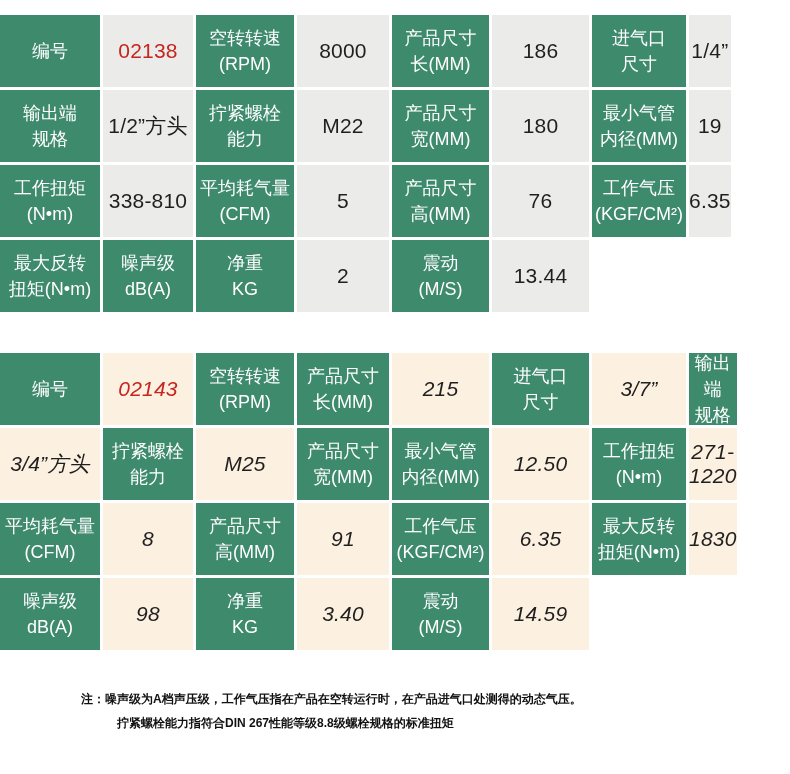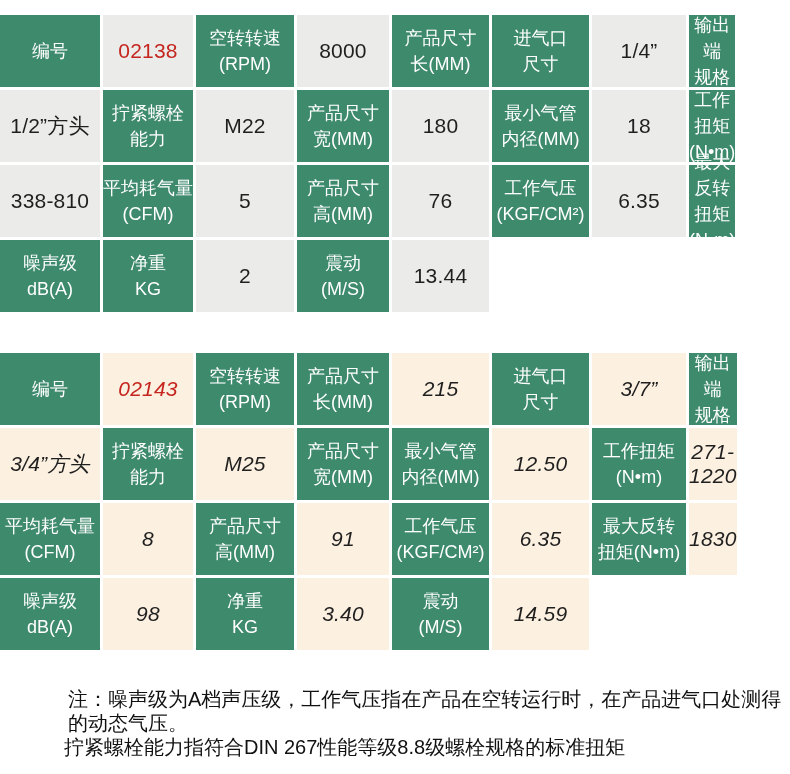--- a/index.html
+++ b/index.html
@@ -40,56 +40,58 @@
     font-size:21px;
     color:var(--ink);
     letter-spacing:0.2px;
   }
   .t1 .value{background:var(--gray);}
   .t2 .value{background:var(--cream);font-style:italic;}
   .red{color:var(--red);}
   .note{
     margin-top:37px;
     color:#111111;
-    font-size:20px;
+    font-size:12px;
     line-height:24px;
-    font-weight:400;
+    font-weight:700;
+    padding-left:13px;
   }
   .note .l1{margin-left:68px;}
-  .note .l2{margin-left:64px;}
+  .note .l2{margin-left:104px;}
 </style>
 </head>
 <body>
 
 <div class="page">
 
   <div class="spec-table t1">
     <div class="cell label">编号</div>
     <div class="cell value red">02138</div>
     <div class="cell label">空转转速
 (RPM)</div>
     <div class="cell value">8000</div>
     <div class="cell label">产品尺寸
 长(MM)</div>
+    <div class="cell value">186</div>
     <div class="cell label">进气口
 尺寸</div>
     <div class="cell value">1/4”</div>
 
     <div class="cell label">输出端
 规格</div>
     <div class="cell value">1/2”方头</div>
     <div class="cell label">拧紧螺栓
 能力</div>
     <div class="cell value">M22</div>
     <div class="cell label">产品尺寸
 宽(MM)</div>
     <div class="cell value">180</div>
     <div class="cell label">最小气管
 内径(MM)</div>
-    <div class="cell value">18</div>
+    <div class="cell value">19</div>
 
     <div class="cell label">工作扭矩
 (N•m)</div>
     <div class="cell value">338-810</div>
     <div class="cell label">平均耗气量
 (CFM)</div>
     <div class="cell value">5</div>
     <div class="cell label">产品尺寸
 高(MM)</div>
     <div class="cell value">76</div>

